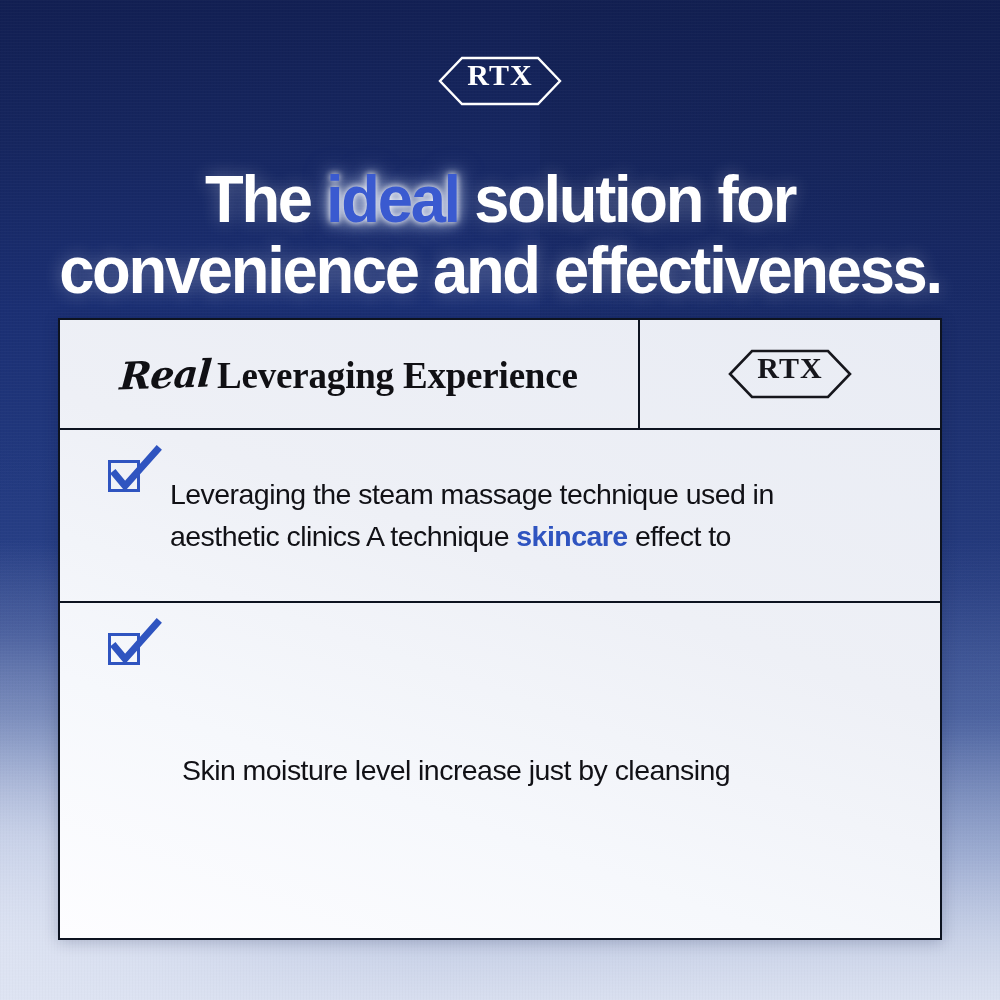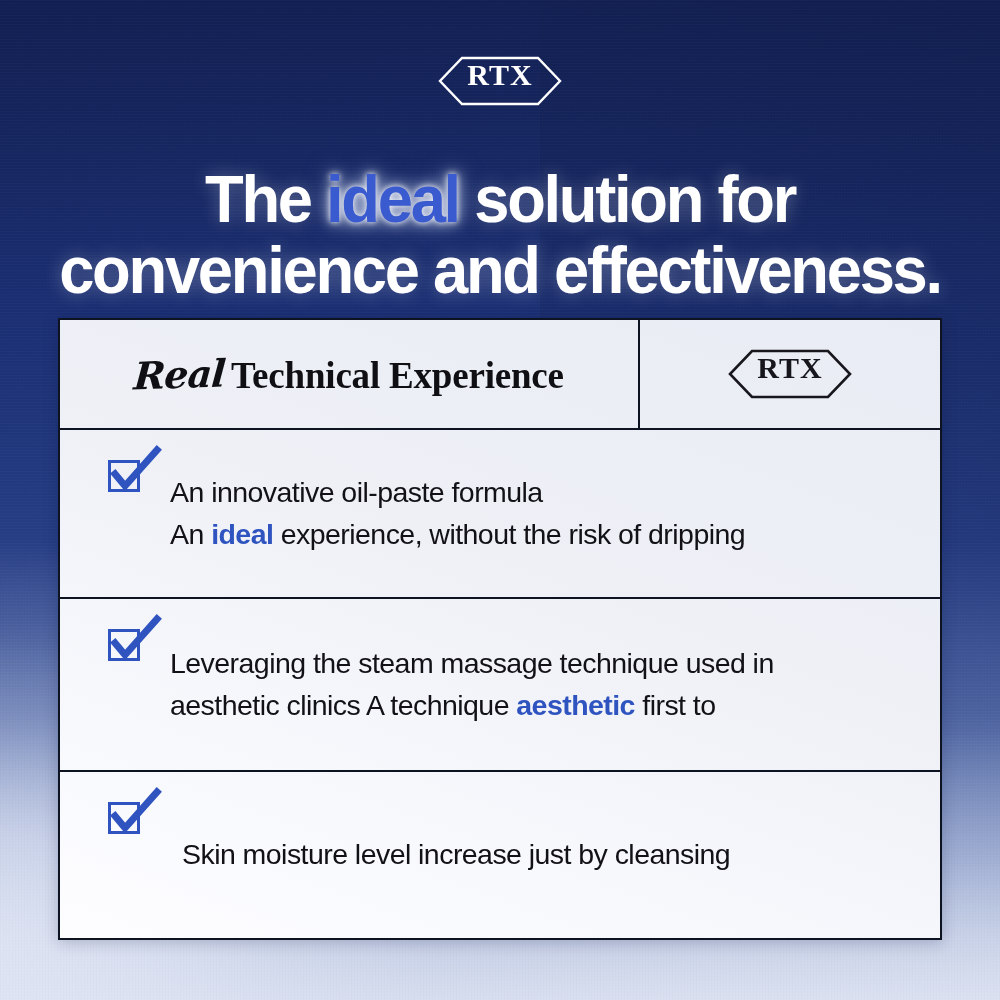--- a/index.html
+++ b/index.html
@@ -278,56 +278,44 @@
     <span class="line"><span>The </span><span class="hl-accent">ideal</span><span> solution for</span></span>
     <span class="line">convenience and effectiveness.</span>
   </h1>
 
   <div class="table">
 
     <div class="thead">
       <div class="th-title">
         <div class="th-title-inner">
           <span class="script-word">Real</span>
-          <span class="serif-word">Technical Experience</span>
+          <span class="serif-word">Leveraging Experience</span>
         </div>
       </div>
       <div class="th-logo">
         <div class="hex-logo-dark">
           <svg width="124" height="50" viewBox="0 0 124 50" aria-hidden="true">
             <polygon points="24,2 100,2 122,25 100,48 24,48 2,25" fill="none" stroke="#16161c" stroke-width="2.6"></polygon>
           </svg>
           <div class="hex-text">RTX</div>
         </div>
       </div>
     </div>
 
-    <div class="trow row-1">
-      <div class="check">
-        <div class="box"></div>
-        <svg width="56" height="50" viewBox="0 0 56 50" aria-hidden="true">
-          <path d="M8 26 L18 38 L50 2" fill="none" stroke="#2f54c0" stroke-width="7" stroke-linecap="square" stroke-linejoin="miter"></path>
-        </svg>
-      </div>
-      <div class="row-text">
-        <span class="ln"><span>An innovative oil-paste formula</span></span>
-        <span class="ln"><span>An </span><span class="accent">ideal</span><span> experience, without the risk of dripping</span></span>
-      </div>
-    </div>
 
     <div class="trow row-2">
       <div class="check">
         <div class="box"></div>
         <svg width="56" height="50" viewBox="0 0 56 50" aria-hidden="true">
           <path d="M8 26 L18 38 L50 2" fill="none" stroke="#2f54c0" stroke-width="7" stroke-linecap="square" stroke-linejoin="miter"></path>
         </svg>
       </div>
       <div class="row-text">
         <span class="ln"><span>Leveraging the steam massage technique used in</span></span>
-        <span class="ln"><span>aesthetic clinics A technique </span><span class="accent">aesthetic</span><span> first to</span></span>
+        <span class="ln"><span>aesthetic clinics A technique </span><span class="accent">skincare</span><span> effect to</span></span>
       </div>
     </div>
 
     <div class="trow row-3">
       <div class="check">
         <div class="box"></div>
         <svg width="56" height="50" viewBox="0 0 56 50" aria-hidden="true">
           <path d="M8 26 L18 38 L50 2" fill="none" stroke="#2f54c0" stroke-width="7" stroke-linecap="square" stroke-linejoin="miter"></path>
         </svg>
       </div>

